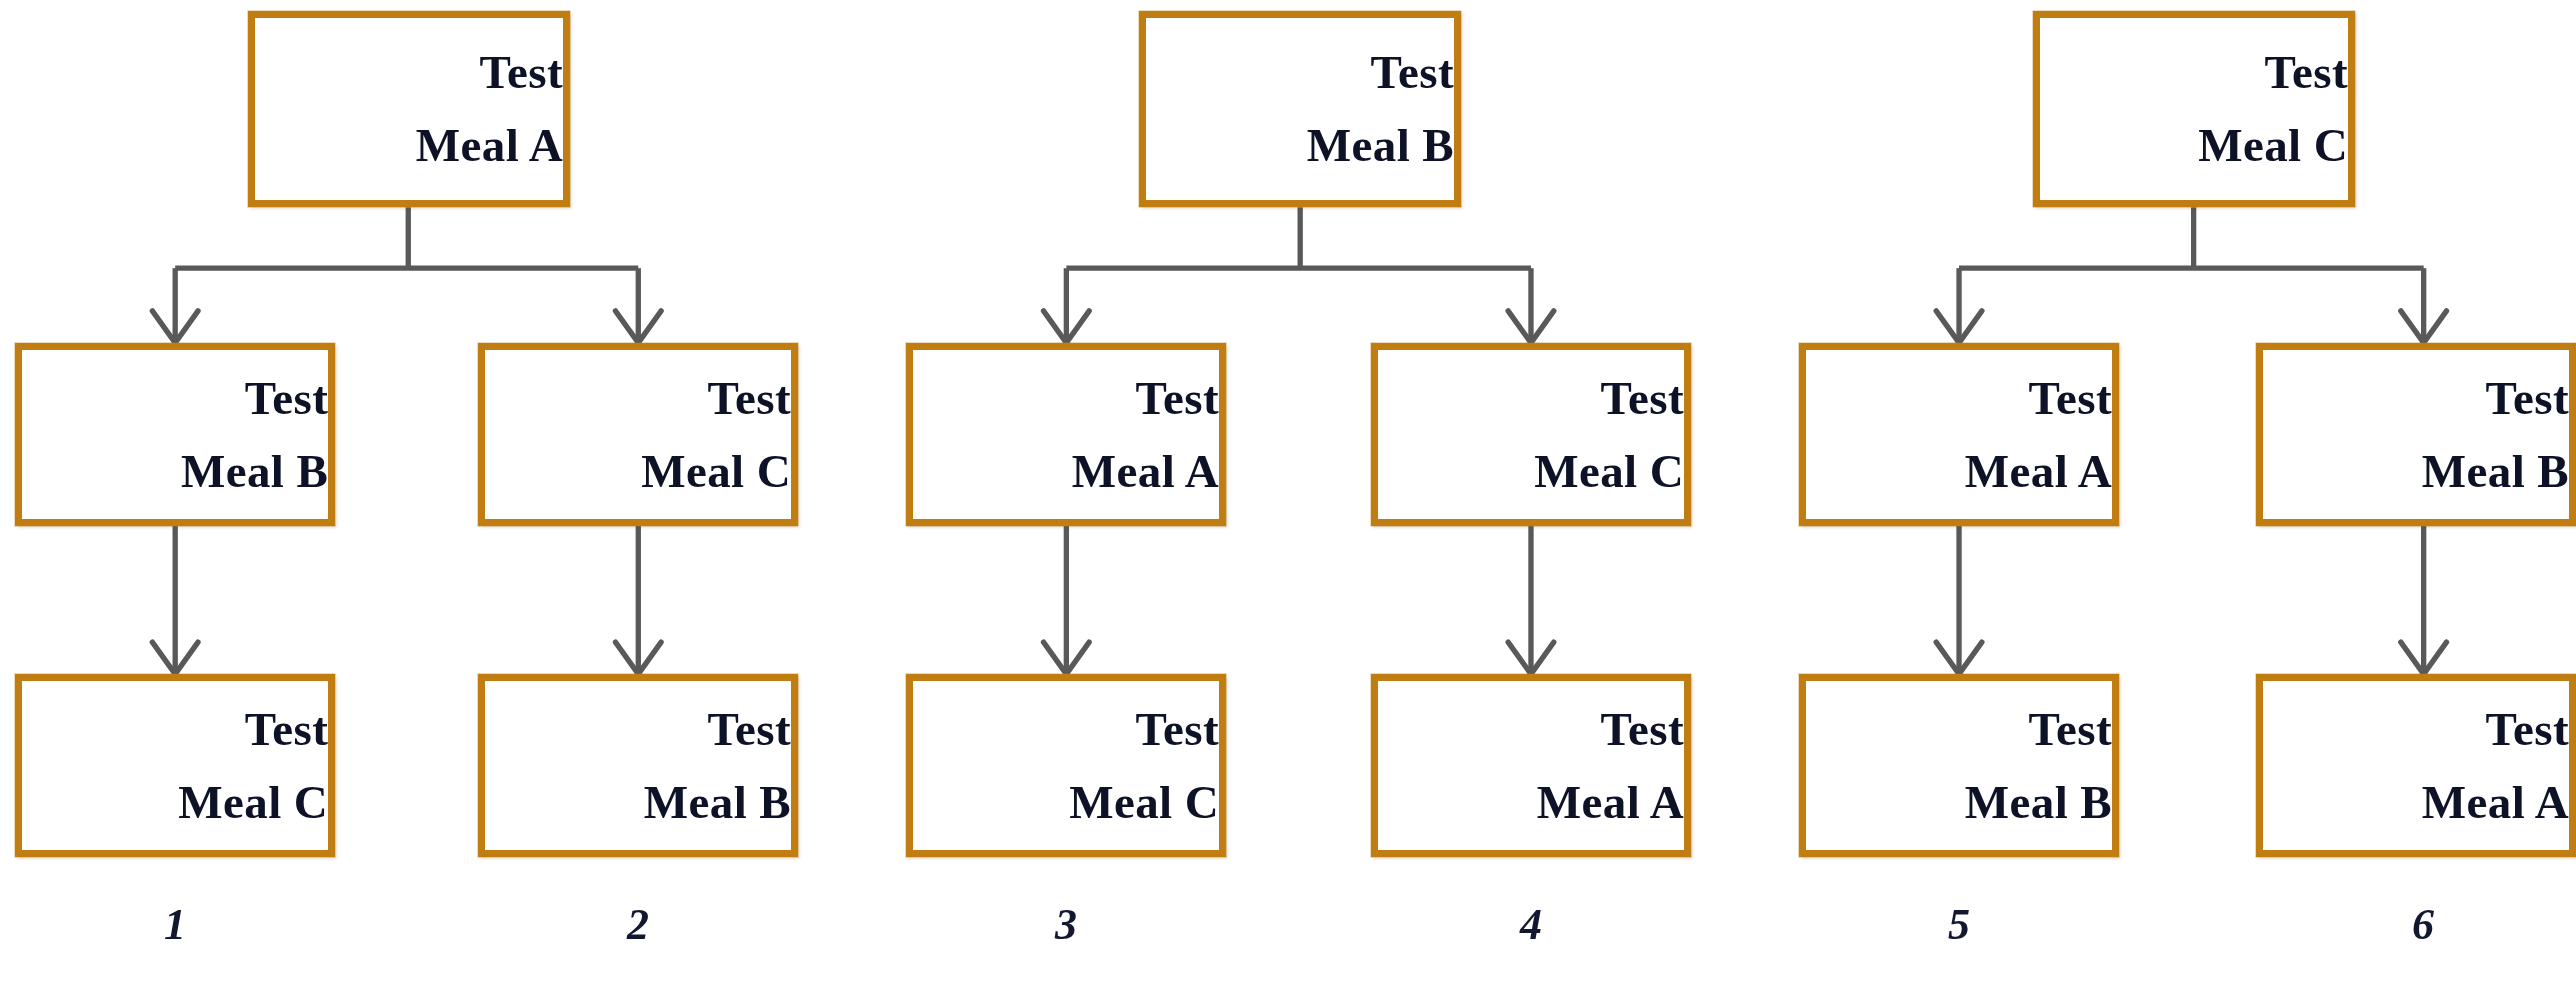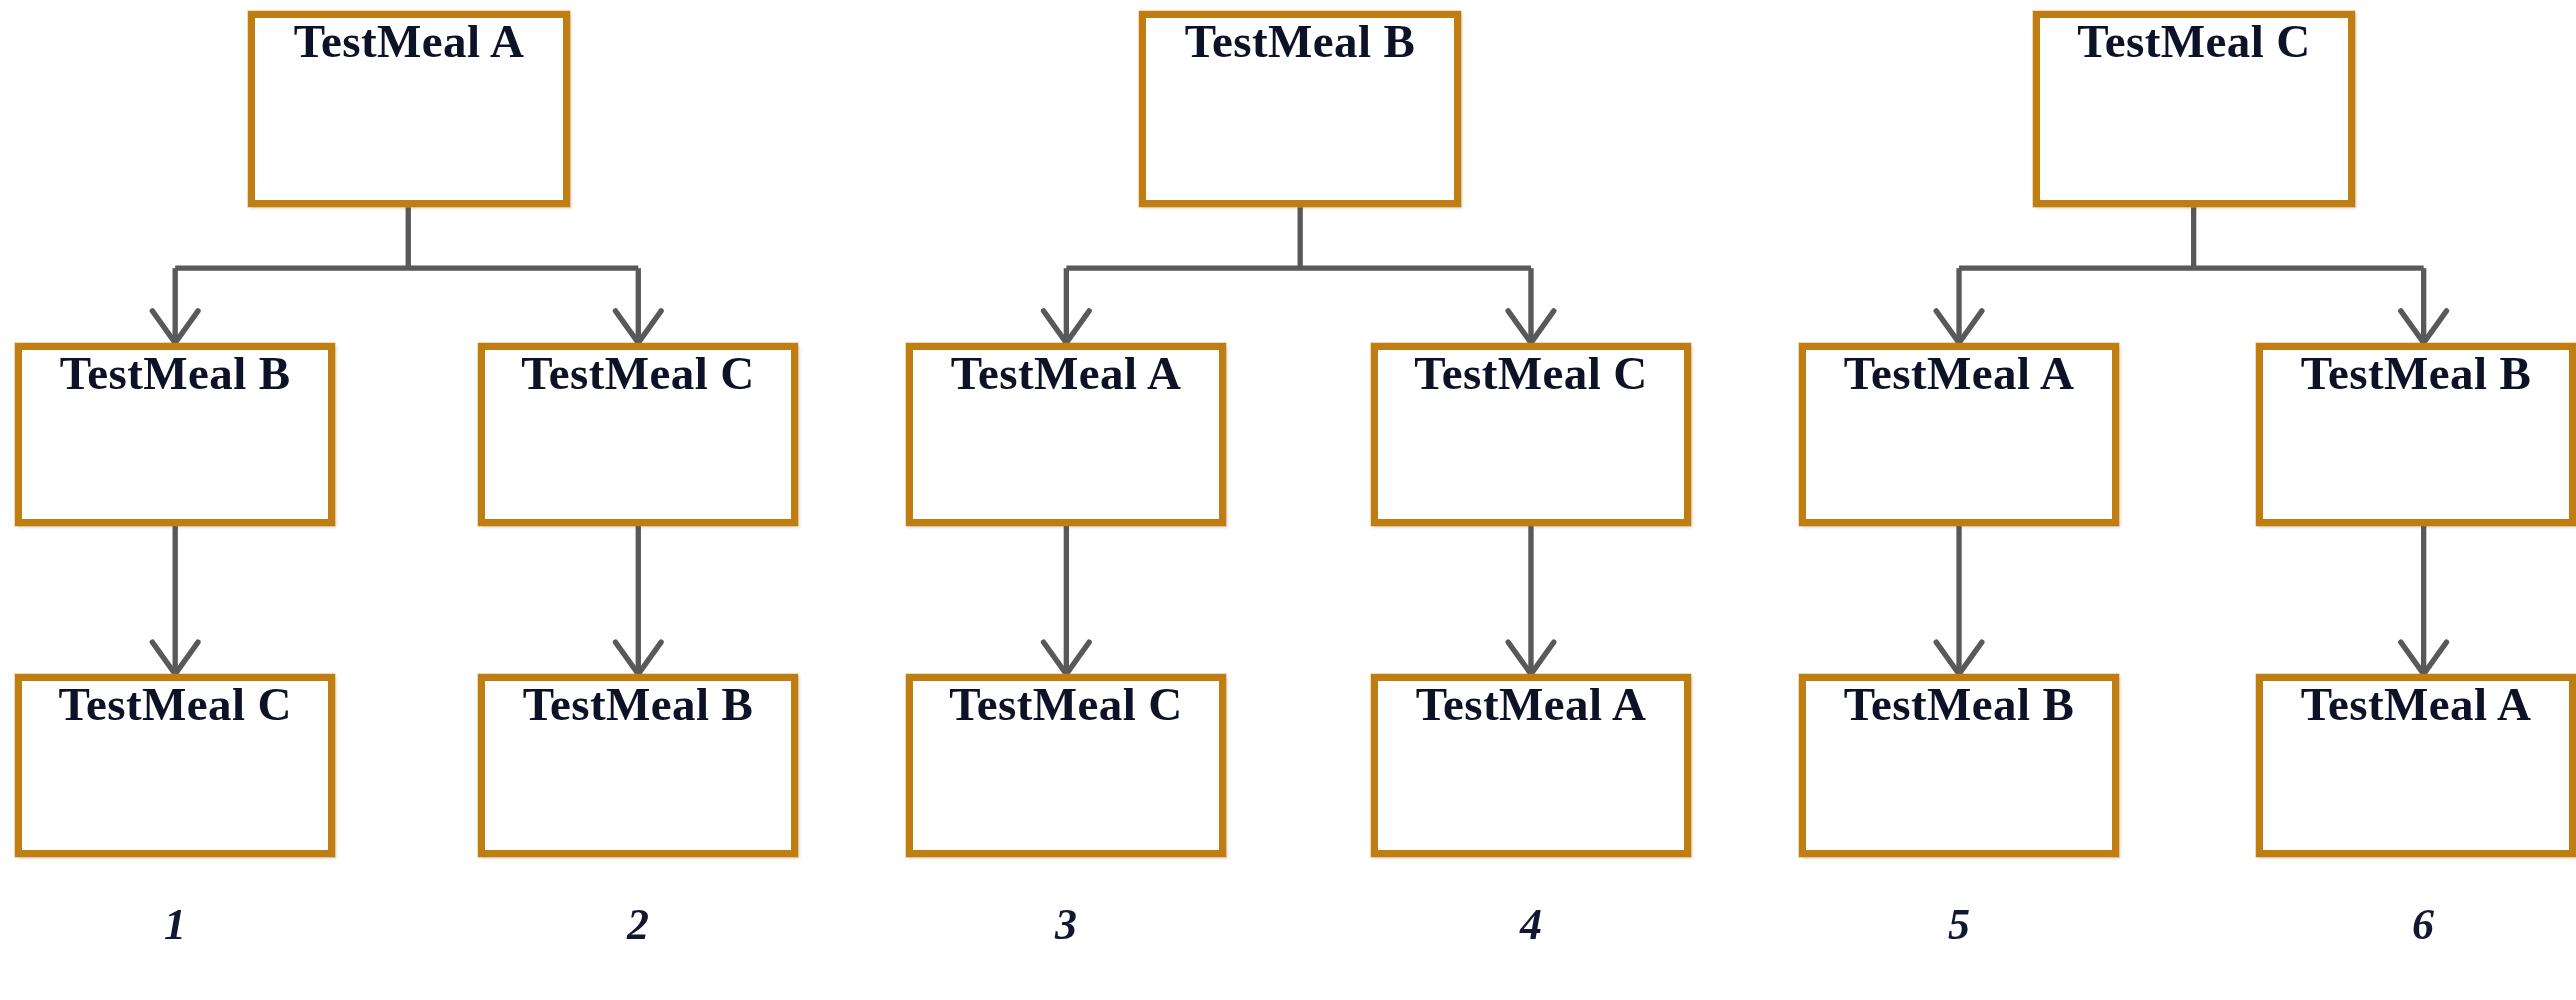--- a/index.html
+++ b/index.html
@@ -9,21 +9,21 @@
   }
   #stage{position:absolute;inset:0;width:2576px;height:1001px;}
   #svg-links{position:absolute;left:0;top:0;width:2576px;height:1001px;pointer-events:none;}
 
   .node{
     position:absolute;
     box-sizing:border-box;
     background:#ffffff;
     border:7.6px solid #c07d11;
     box-shadow:0 0 0 0.8px rgba(192,125,17,.35), 1.5px 2.3px 3px rgba(120,80,10,.22);
-    display:flex;flex-direction:row;align-items:flex-start;justify-content:center;
+    display:flex;flex-direction:column;align-items:flex-end;justify-content:center;
   }
   .node .ln{
     color:#0d1226;
     font-weight:700;
     font-size:47px;
     line-height:1.0;
     letter-spacing:0.4px;
     white-space:nowrap;
     text-shadow:0 0.8px 0 rgba(255,255,255,.4);
   }

